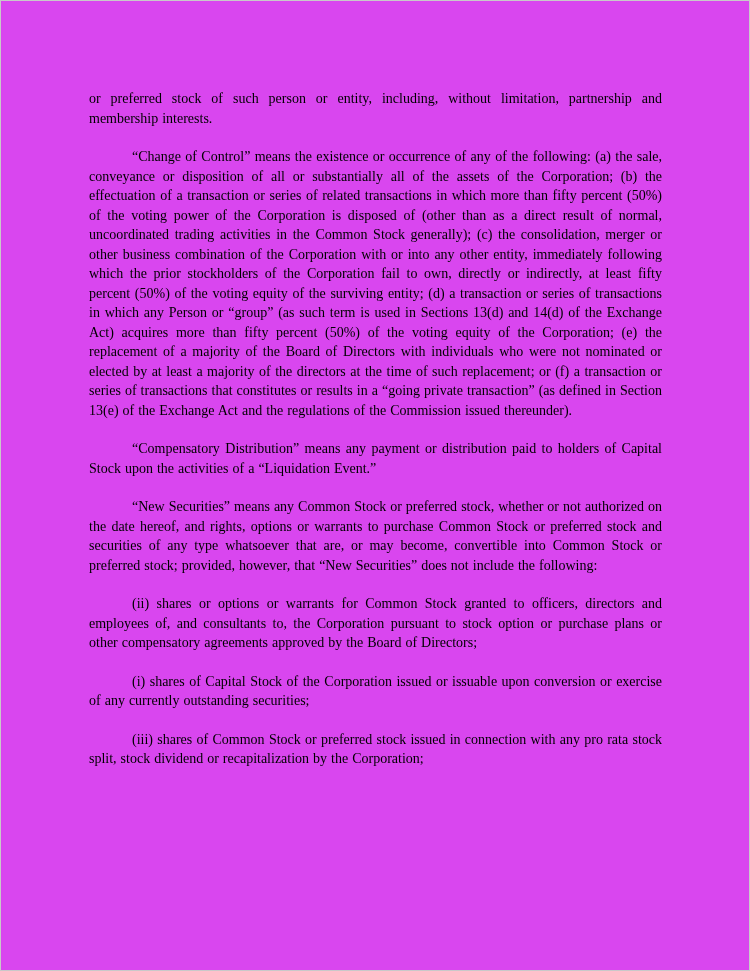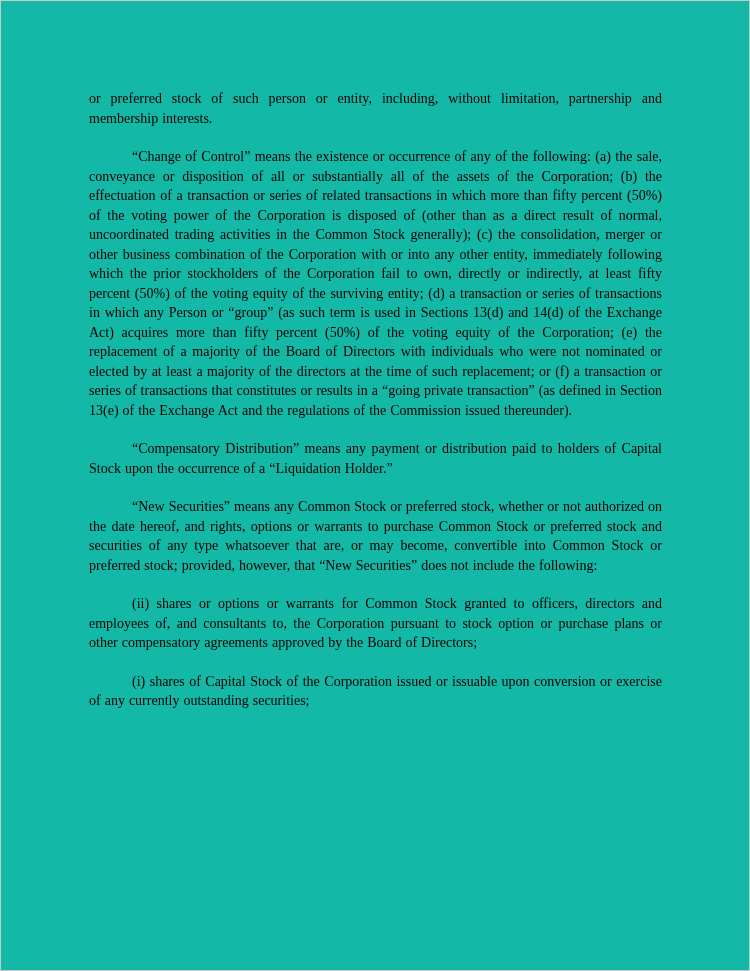--- a/index.html
+++ b/index.html
@@ -6,21 +6,21 @@
     margin: 0;
     padding: 0;
     background: #ffffff;
   }
   .page {
     position: relative;
     width: 750px;
     height: 971px;
     box-sizing: border-box;
     margin: 0 auto;
-    background: #14b8a6;
+    background: #d946ef;
     border: 1px solid #c9c9c9;
     padding: 88px 87px 36px 88px;
     font-family: "Liberation Serif", "DejaVu Serif", serif;
     font-size: 14px;
     line-height: 19.5px;
     color: #000000;
     overflow: hidden;
   }
   .para {
     margin: 0 0 19px 0;
@@ -33,23 +33,24 @@
   }
 </style>
 </head>
 <body>
 
 <div class="page">
   <p class="para no-indent">or preferred stock of such person or entity, including, without limitation, partnership and membership interests.</p>
 
   <p class="para">“Change of Control” means the existence or occurrence of any of the following: (a) the sale, conveyance or disposition of all or substantially all of the assets of the Corporation; (b) the effectuation of a transaction or series of related transactions in which more than fifty percent (50%) of the voting power of the Corporation is disposed of (other than as a direct result of normal, uncoordinated trading activities in the Common Stock generally); (c) the consolidation, merger or other business combination of the Corporation with or into any other entity, immediately following which the prior stockholders of the Corporation fail to own, directly or indirectly, at least fifty percent (50%) of the voting equity of the surviving entity; (d) a transaction or series of transactions in which any Person or “group” (as such term is used in Sections 13(d) and 14(d) of the Exchange Act) acquires more than fifty percent (50%) of the voting equity of the Corporation; (e) the replacement of a majority of the Board of Directors with individuals who were not nominated or elected by at least a majority of the directors at the time of such replacement; or (f) a transaction or series of transactions that constitutes or results in a “going private transaction” (as defined in Section 13(e) of the Exchange Act and the regulations of the Commission issued thereunder).</p>
 
-  <p class="para">“Compensatory Distribution” means any payment or distribution paid to holders of Capital Stock upon the occurrence of a “Liquidation Holder.”</p>
+  <p class="para">“Compensatory Distribution” means any payment or distribution paid to holders of Capital Stock upon the activities of a “Liquidation Event.”</p>
 
 
   <p class="para">“New Securities” means any Common Stock or preferred stock, whether or not authorized on the date hereof, and rights, options or warrants to purchase Common Stock or preferred stock and securities of any type whatsoever that are, or may become, convertible into Common Stock or preferred stock; provided, however, that “New Securities” does not include the following:</p>
 
   <p class="para">(ii) shares or options or warrants for Common Stock granted to officers, directors and employees of, and consultants to, the Corporation pursuant to stock option or purchase plans or other compensatory agreements approved by the Board of Directors;</p>
 
   <p class="para">(i) shares of Capital Stock of the Corporation issued or issuable upon conversion or exercise of any currently outstanding securities;</p>
 
+  <p class="para">(iii) shares of Common Stock or preferred stock issued in connection with any pro rata stock split, stock dividend or recapitalization by the Corporation;</p>
 
 </div>
 
 </body></html>

